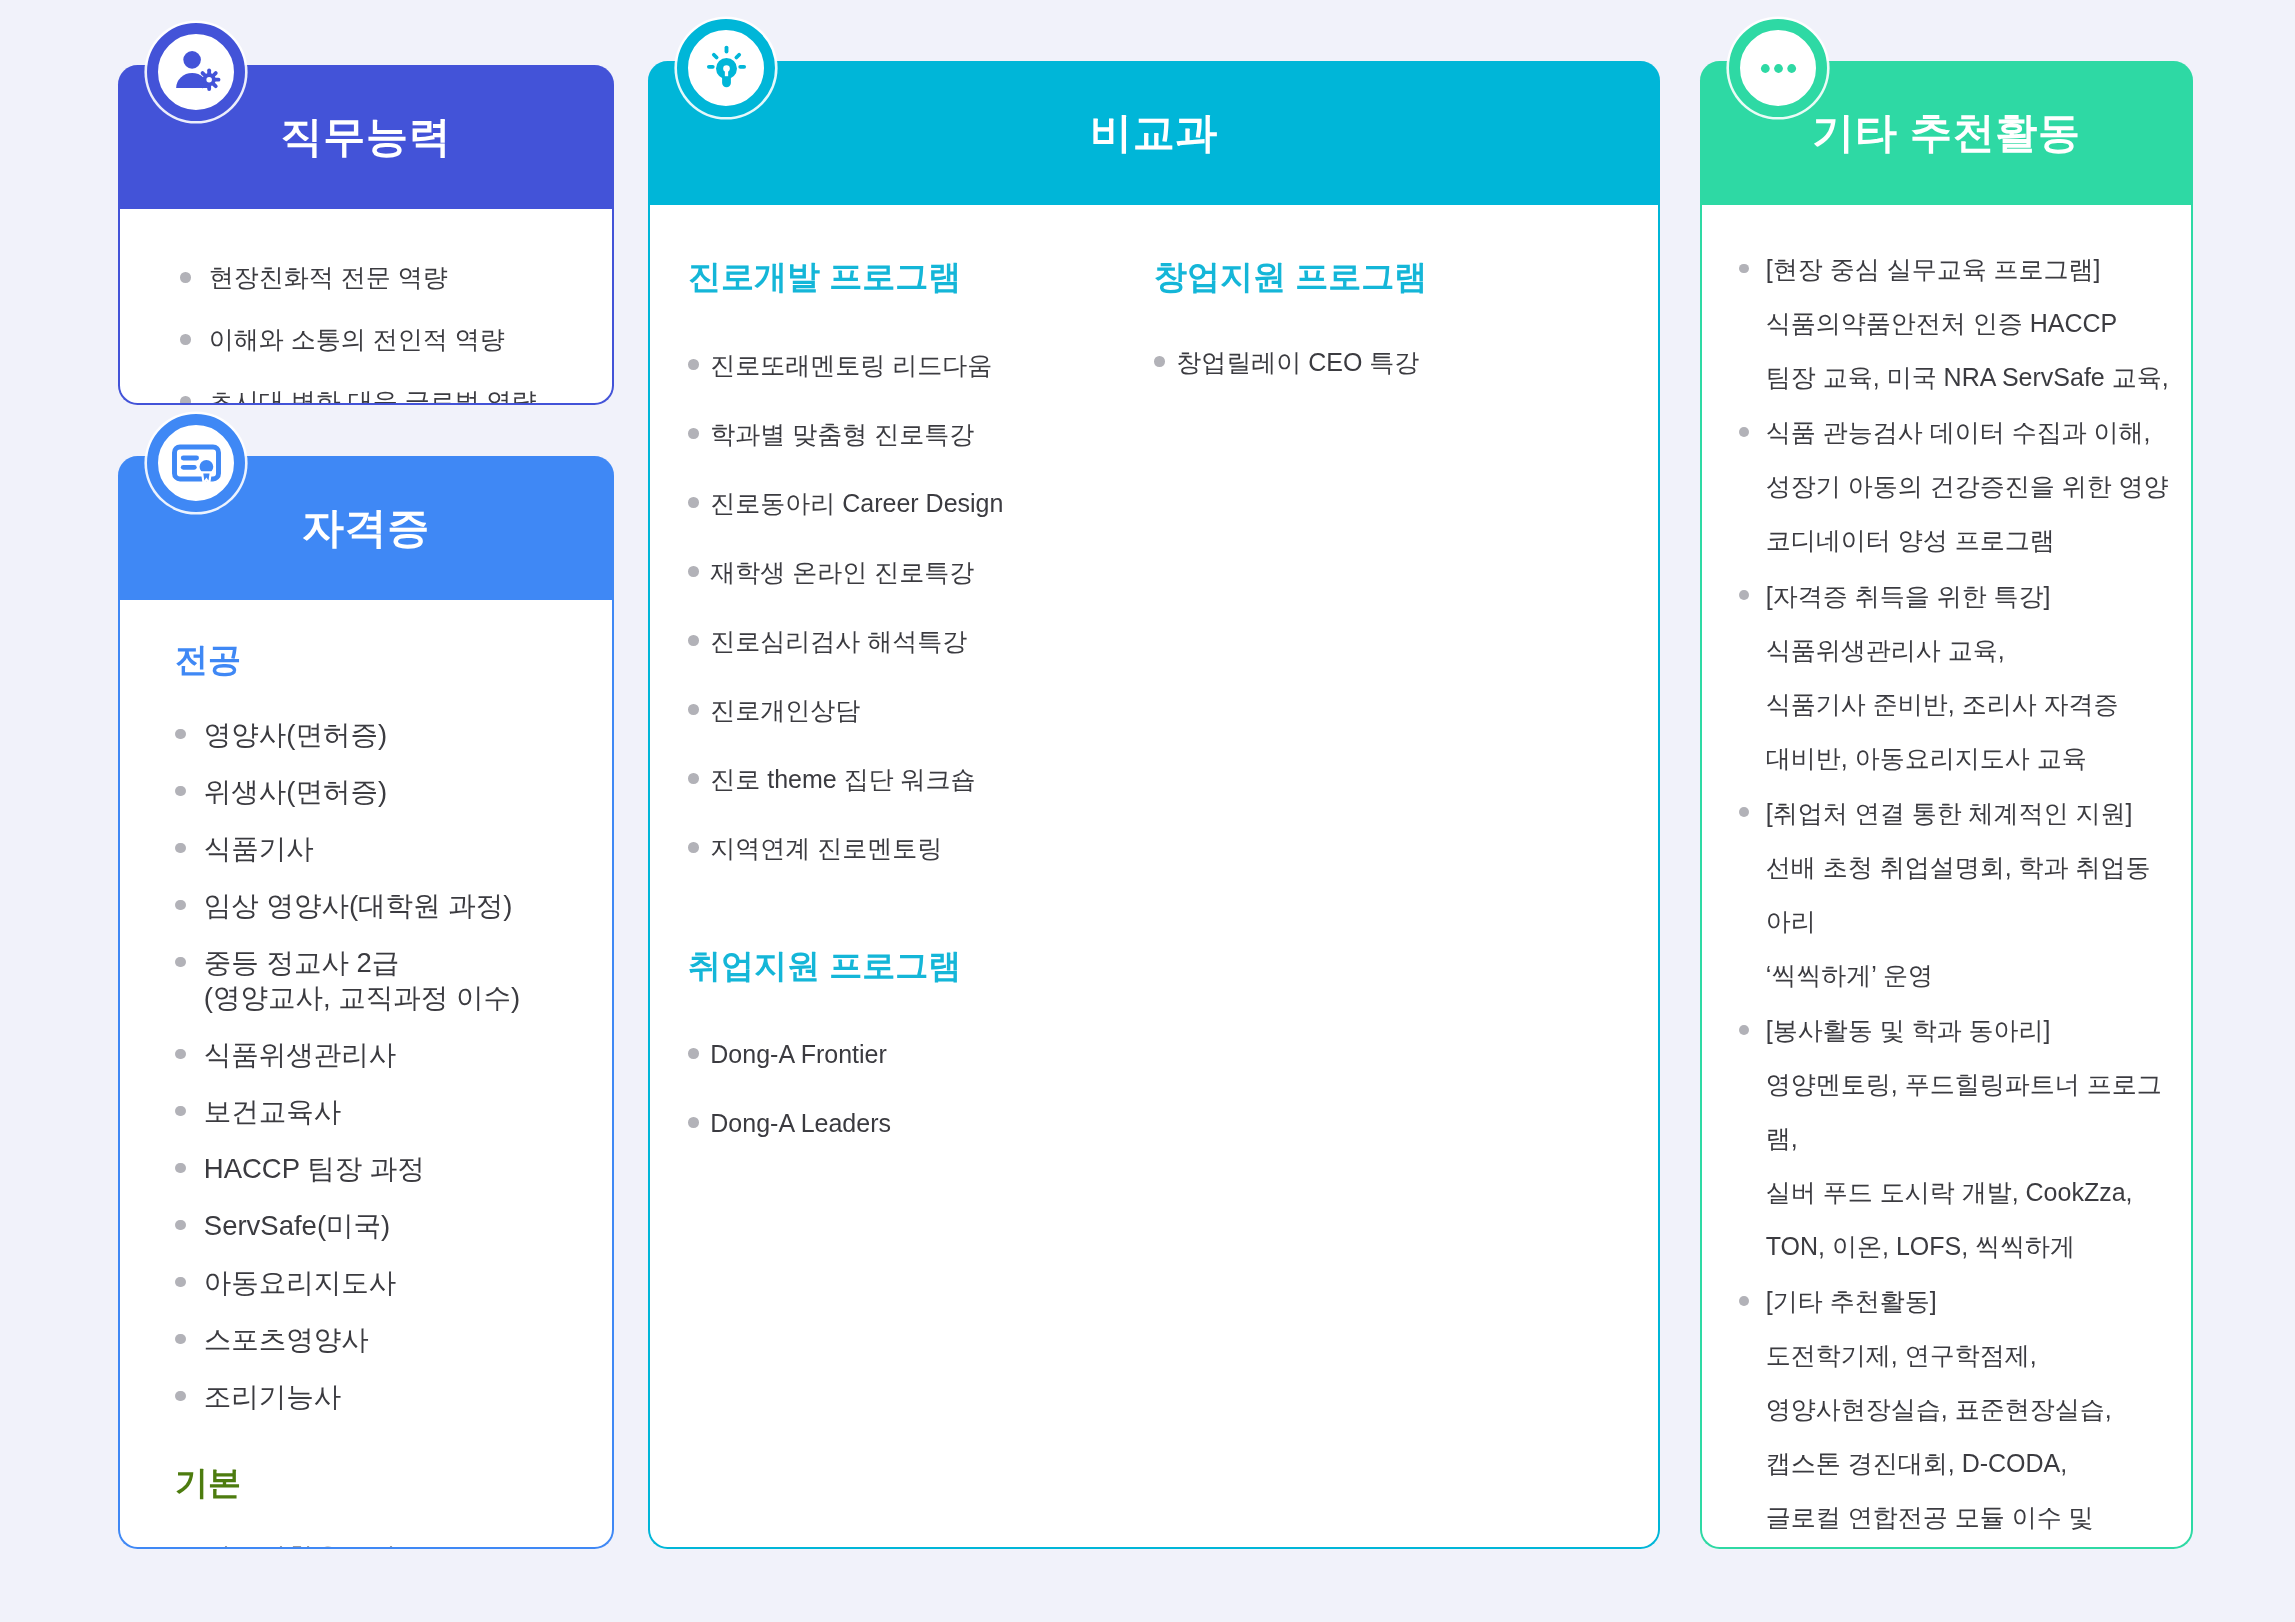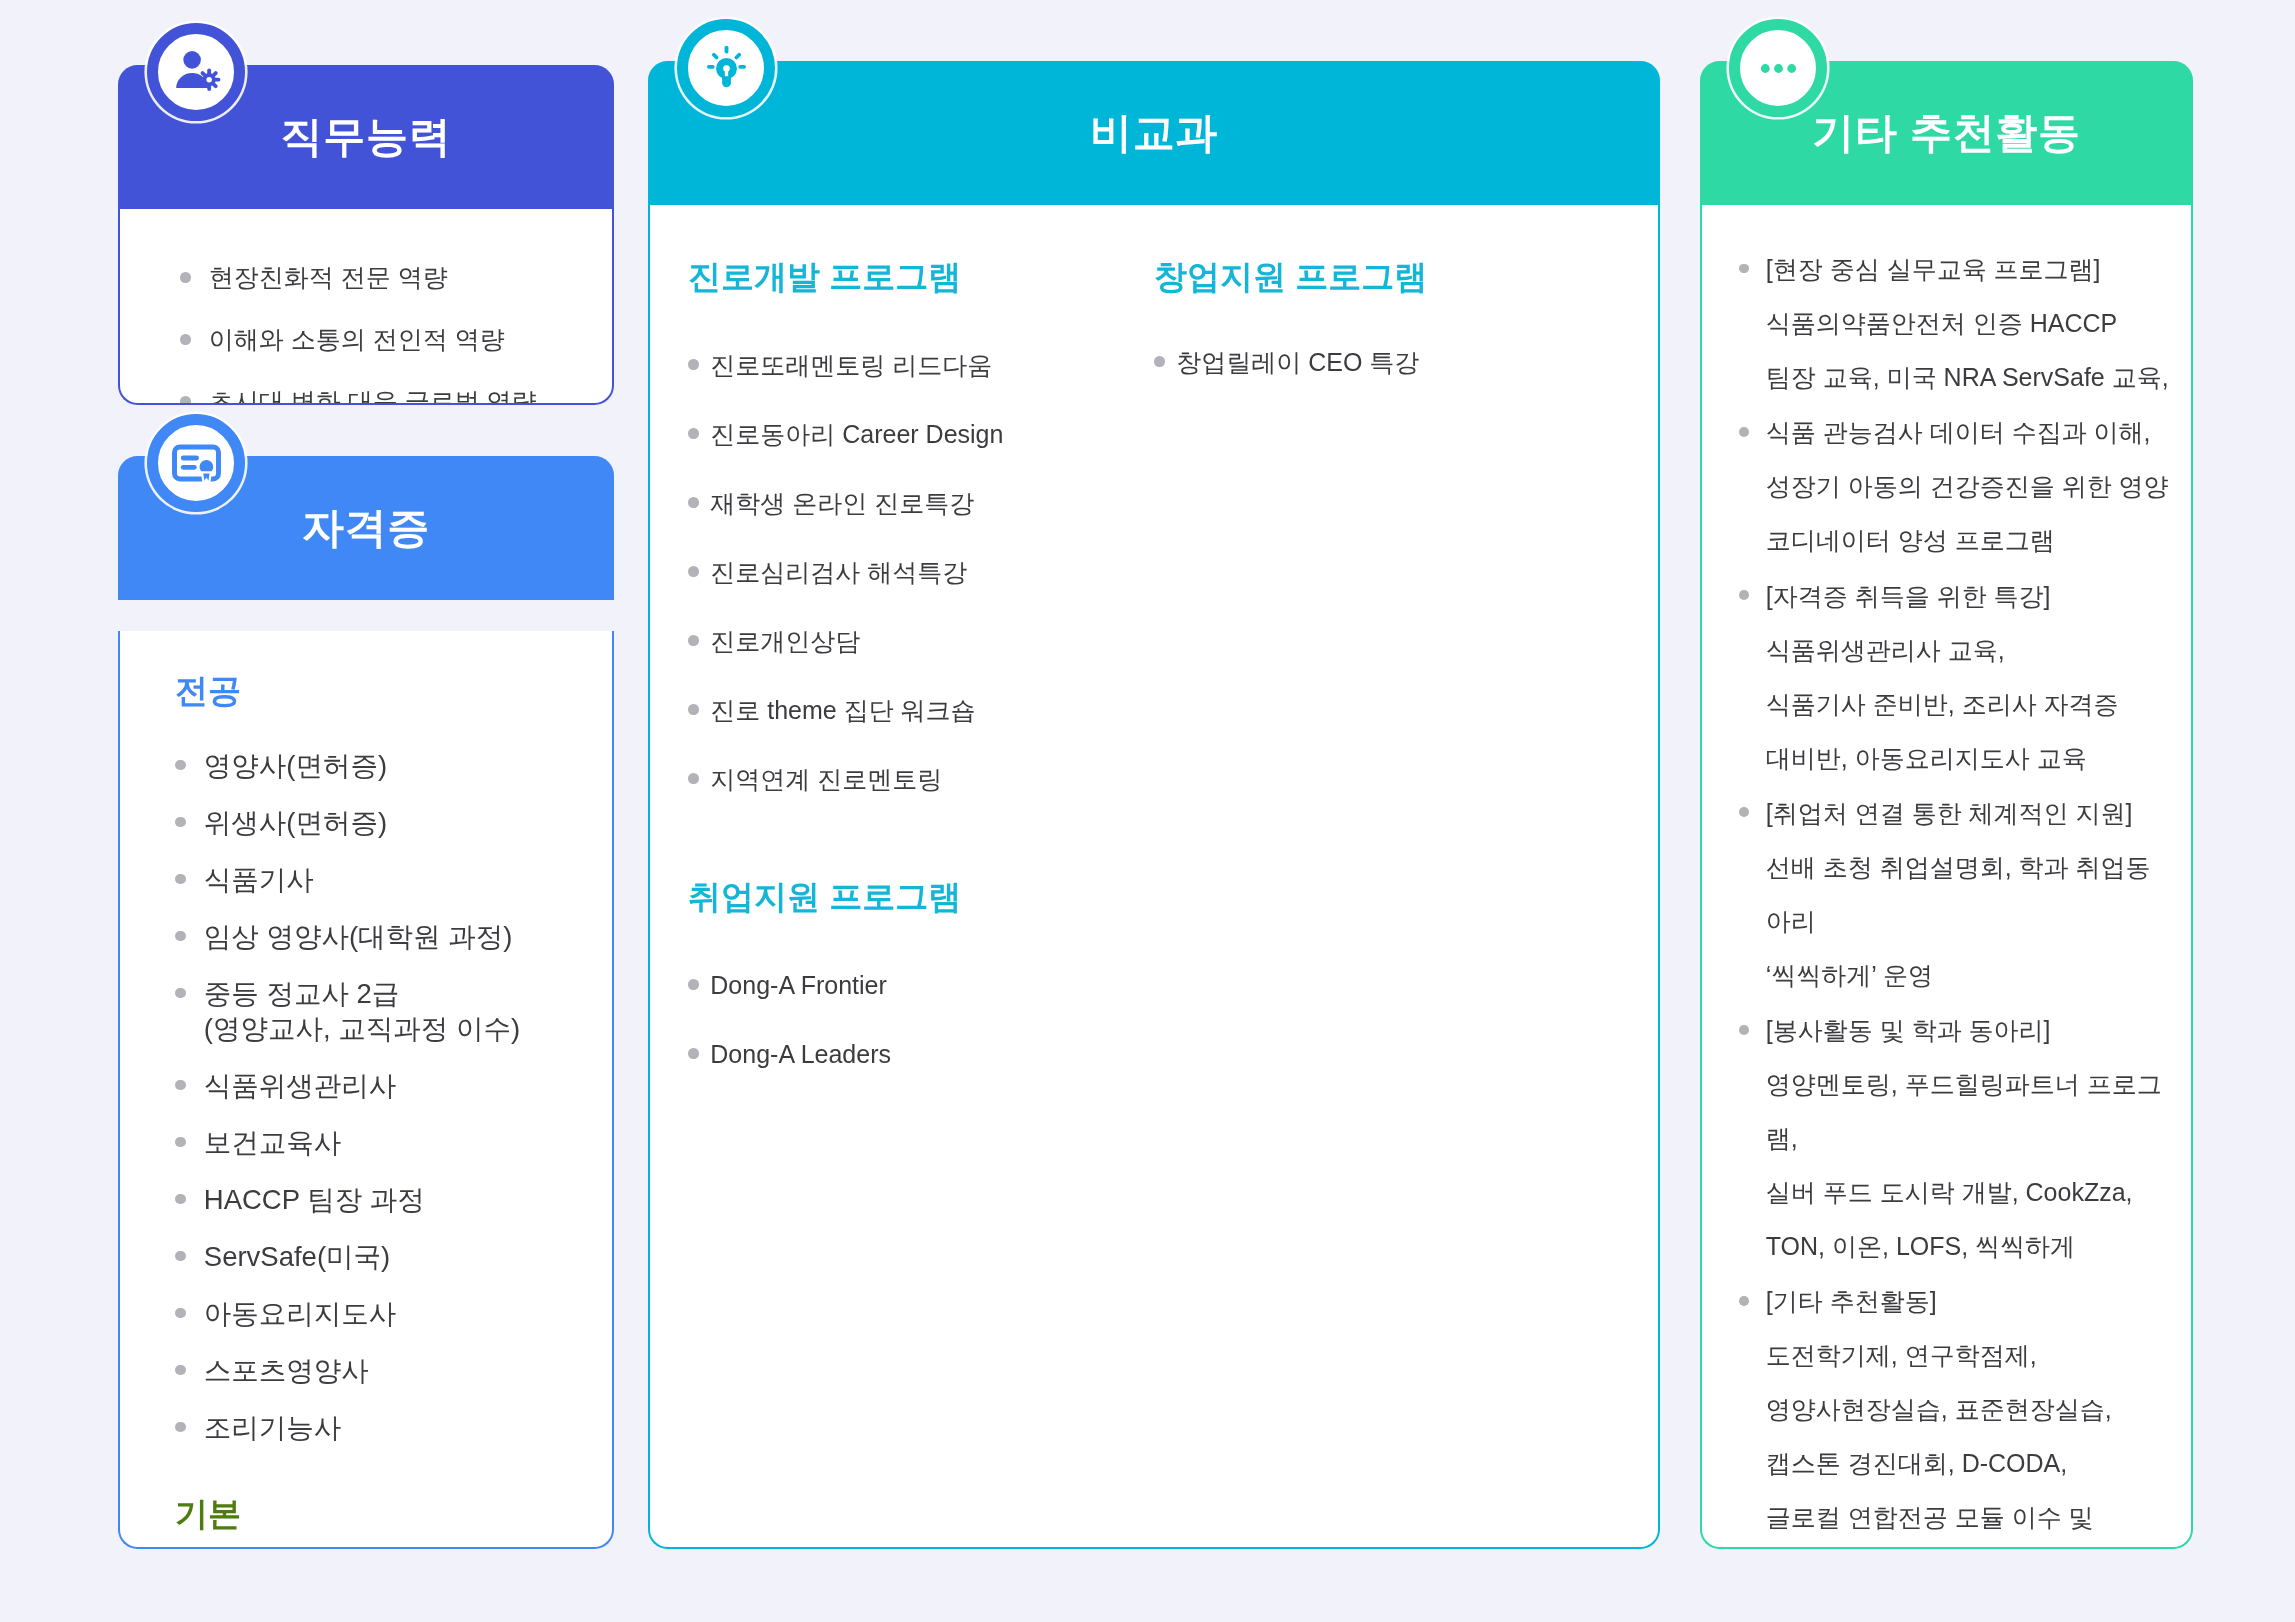--- a/index.html
+++ b/index.html
@@ -10,21 +10,21 @@
     color:#3b3b40;
     overflow:hidden;
     position:relative;
   }
   .card {
     position:absolute;
     display:flex;
     flex-direction:column;
   }
   #card-job   { left:118px;  top:65px; width:496px;  height:340px;  }
-  #card-cert  { left:118px;  top:456px; width:496px;  height:1093px;gap:31px; }
+  #card-cert  { left:118px;  top:456px; width:496px;  height:1093px; }
   #card-extra { left:648px;  top:61px;  width:1012px; height:1488px; }
   #card-other { left:1700px; top:61px;  width:493px;  height:1488px; }
 
   .card-header {
     height:144px;
     border-radius:19.6px 19.6px 0 0;
     display:flex;
     align-items:center;
     justify-content:center;
     position:relative;
@@ -281,20 +281,26 @@
             <ul class="list">
                 <li class="li">
                   <span class="dot"></span>
                   <div class="li-text">
                     <div>진로또래멘토링 리드다움</div>
                   </div>
                 </li>
                 <li class="li">
                   <span class="dot"></span>
                   <div class="li-text">
+                    <div>학과별 맞춤형 진로특강</div>
+                  </div>
+                </li>
+                <li class="li">
+                  <span class="dot"></span>
+                  <div class="li-text">
                     <div>진로동아리 Career Design</div>
                   </div>
                 </li>
                 <li class="li">
                   <span class="dot"></span>
                   <div class="li-text">
                     <div>재학생 온라인 진로특강</div>
                   </div>
                 </li>
                 <li class="li">

